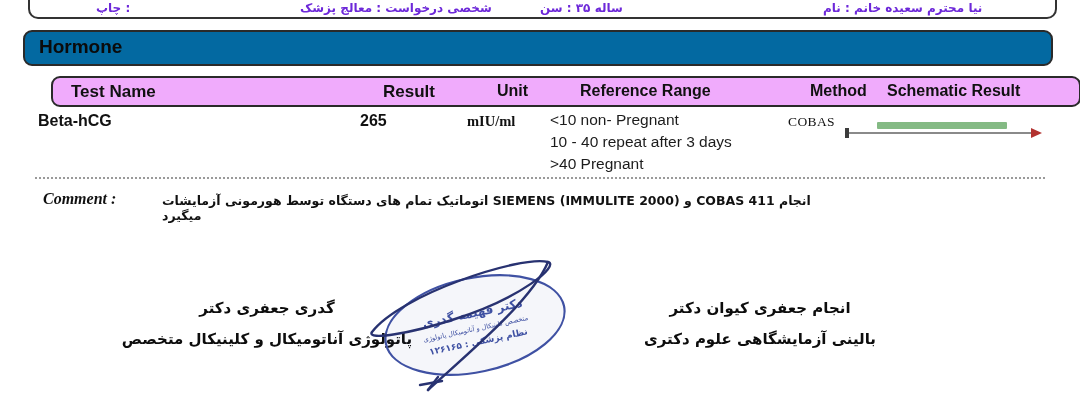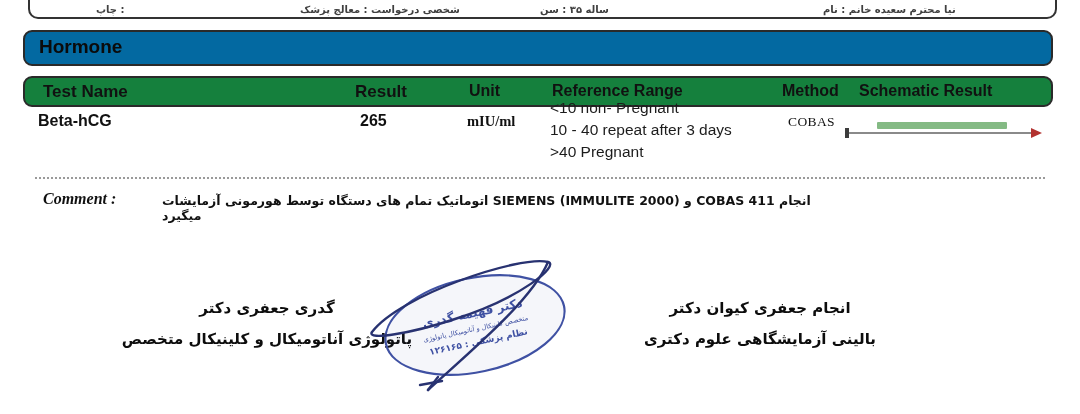--- a/index.html
+++ b/index.html
@@ -3,41 +3,41 @@
 <meta charset="utf-8">
 <style>
   html,body{margin:0;padding:0;background:#fff;}
   .page{position:relative;width:1080px;height:414px;background:#ffffff;overflow:hidden;
         font-family:"Liberation Sans",sans-serif;color:#111;}
 
   
   .patient-bar{position:absolute;left:28px;top:-32px;width:1025px;height:47px;
                background:#fff;border:2px solid #333;border-radius:10px;}
   .patient-bar .fld{position:absolute;bottom:2px;white-space:nowrap;
-                    font-family:"DejaVu Sans",sans-serif;font-weight:bold;font-size:10px;color:#404040;}
+                    font-family:"DejaVu Sans",sans-serif;font-weight:bold;font-size:12px;color:#6d28d9;}
   .fld.print{left:66px;} .fld.phys{left:270px;} .fld.age{left:510px;} .fld.name{left:793px;text-align:center;}
 
   
   .section-band{position:absolute;left:23px;top:30px;width:1026px;height:32px;
                 border:2px solid #2a2a2a;border-radius:9px;}
   .section-band .t{position:absolute;left:14px;top:4px;font-size:19px;font-weight:bold;color:#0b0b0b;}
 
   
   .header-band{position:absolute;left:23px;top:76px;width:1026px;height:27px;
                border:2px solid #2a2a2a;border-radius:9px;font-weight:bold;font-size:16px;}
   .header-band .h{position:absolute;top:4px;white-space:nowrap;}
   .h.c1{left:18px;font-size:17px;} .h.c2{left:330px;font-size:17px;} .h.c3{left:444px;text-align:right;}
   .h.c4{left:527px;} .h.c5{left:757px;} .h.c6{left:834px;}
 
   
   .cell{position:absolute;white-space:nowrap;}
   .cell.testname{left:38px;top:112px;font-weight:bold;font-size:16px;}
   .cell.result{left:360px;top:112px;font-weight:bold;font-size:16px;}
   .cell.unit{left:467px;top:113px;font-family:"Liberation Serif",serif;font-weight:bold;font-size:14.5px;}
-  .cell.ref{left:550px;top:97px;font-size:15.5px;line-height:22px;color:#1c1c1c;white-space:normal;width:230px;}
+  .cell.ref{left:550px;top:109px;font-size:15.5px;line-height:22px;color:#1c1c1c;white-space:normal;width:230px;}
   .cell.method{left:788px;top:114px;font-family:"Liberation Serif",serif;font-size:13.5px;letter-spacing:.4px;}
 
   
   .schematic{position:absolute;left:845px;top:118px;width:200px;height:24px;}
   .schematic .axis{position:absolute;left:0;top:14px;width:192px;height:2px;background:#8a8a8a;}
   .schematic .cap{position:absolute;left:0;top:10px;width:4px;height:10px;background:#3c3c3c;}
   .schematic .arrow{position:absolute;left:186px;top:10px;width:0;height:0;
                     border-left:11px solid #b23230;border-top:5px solid transparent;border-bottom:5px solid transparent;}
   .schematic .bar{position:absolute;left:32px;top:4px;width:130px;height:7px;border-radius:1px;}
 
@@ -67,21 +67,21 @@
     <span class="fld print"><span dir="auto">چاپ</span> <span dir="auto">:</span></span>
     <span class="fld phys"><span dir="auto">پزشک</span> <span dir="auto">معالج</span> <span dir="auto">:</span> <span dir="auto">درخواست</span> <span dir="auto">شخصی</span></span>
     <span class="fld age"><span dir="auto">سن</span> <span dir="auto">:</span> <span dir="auto">۳۵</span> <span dir="auto">ساله</span></span>
     <span class="fld name"><span dir="auto">نام</span> <span dir="auto">:</span> <span dir="auto">خانم</span> <span dir="auto">سعیده</span> <span dir="auto">محترم</span> <span dir="auto">نیا</span></span>
   </div>
 
   <div class="section-band" style="background: #0369a1;">
     <span class="t">Hormone</span>
   </div>
 
-  <div class="header-band" style="background: #15803d;">
+  <div class="header-band" style="background: #f0abfc; margin-left: 28px;">
     <span class="h c1">Test Name</span>
     <span class="h c2">Result</span>
     <span class="h c3">Unit</span>
     <span class="h c4">Reference Range</span>
     <span class="h c5">Method</span>
     <span class="h c6">Schematic Result</span>
   </div>
 
   <div>
     <span class="cell testname">Beta-hCG</span>

